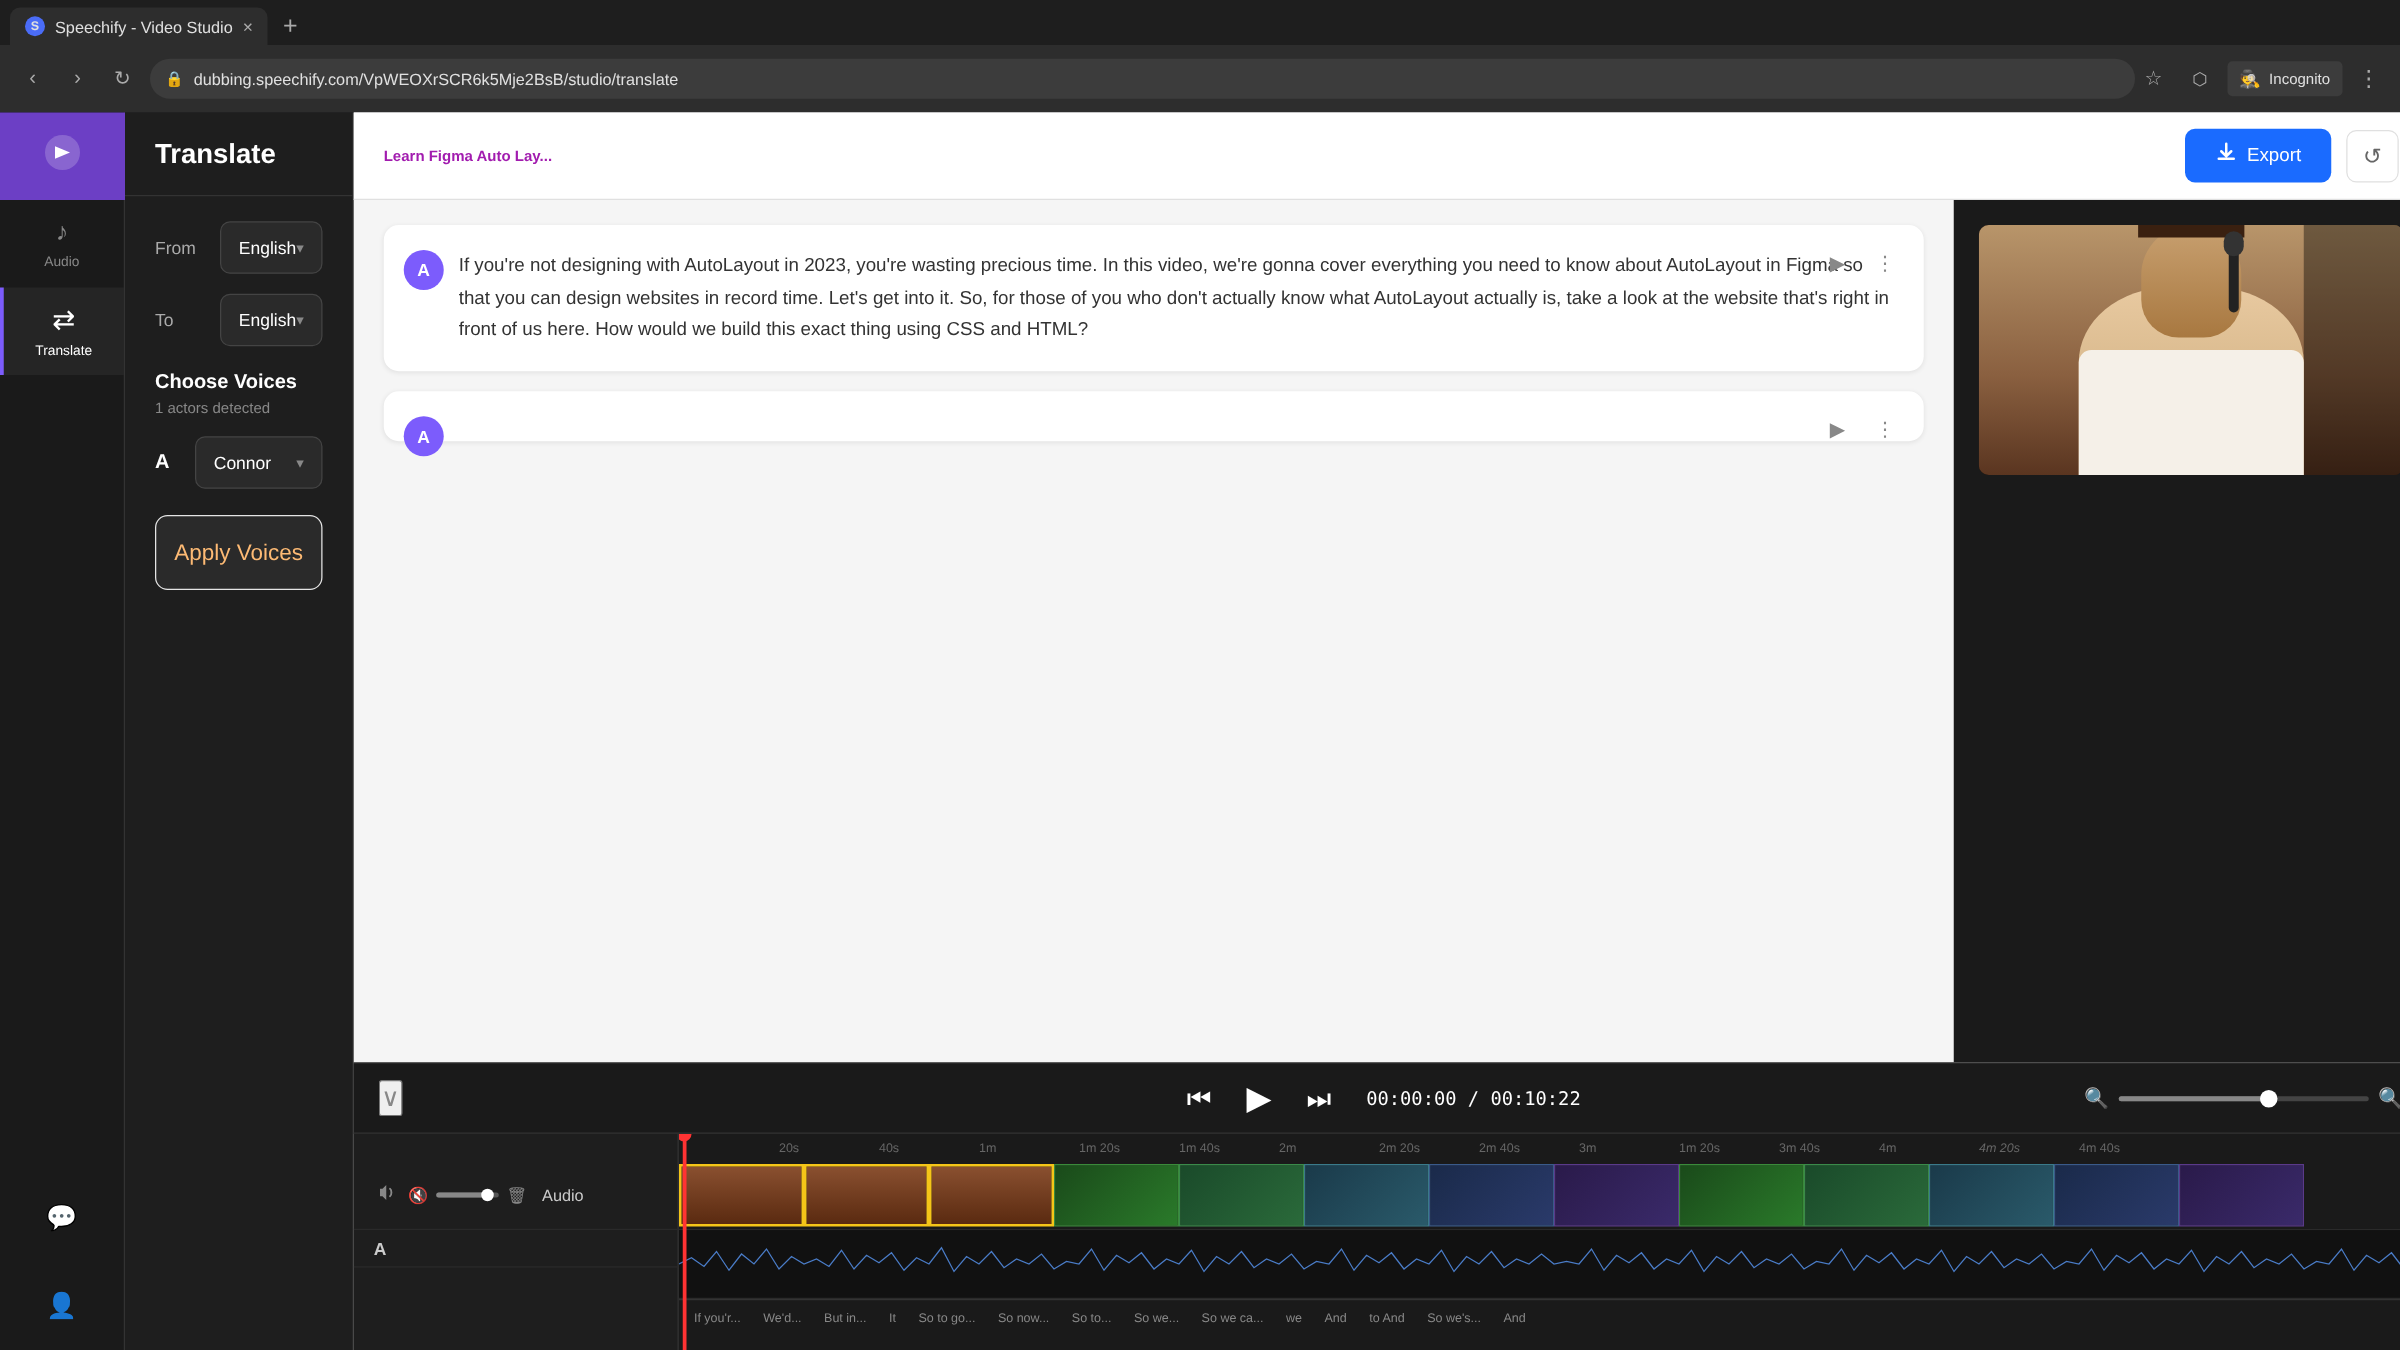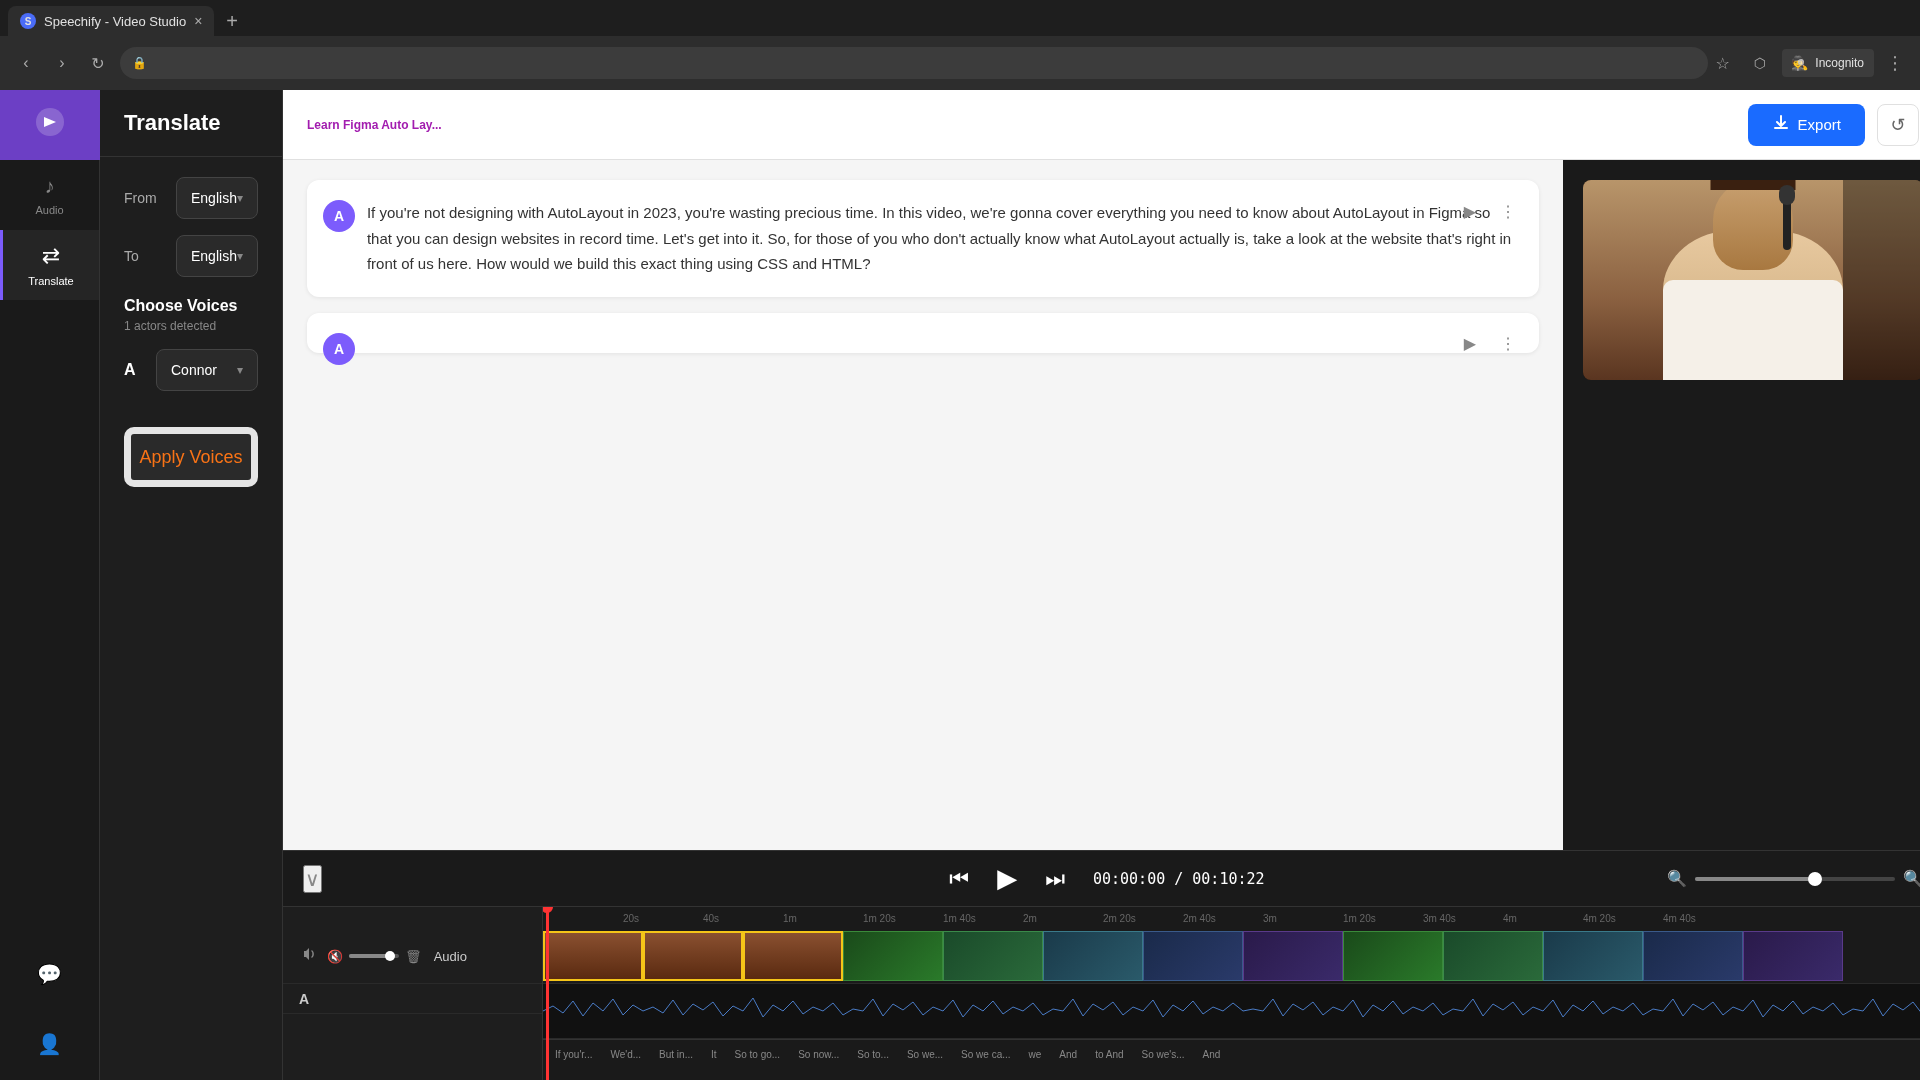--- a/index.html
+++ b/index.html
@@ -42,21 +42,21 @@
     .field-label-inline { font-size: 14px; color: #aaa; width: 40px; flex-shrink: 0; }
     .select-box { flex: 1; background: #2a2a2a; border: 1px solid #444; border-radius: 8px; padding: 10px 14px; color: #fff; font-size: 14px; display: flex; align-items: center; justify-content: space-between; cursor: pointer; height: 42px; }
     .select-box .chevron { color: #888; font-size: 12px; }
 
     .choose-voices-section { margin-top: 20px; }
     .choose-voices-title { font-size: 16px; font-weight: 600; color: #fff; margin-bottom: 4px; }
     .actors-detected { font-size: 12px; color: #888; margin-bottom: 16px; }
     .voice-row { display: flex; align-items: center; gap: 12px; margin-bottom: 16px; }
     .actor-label { font-size: 16px; font-weight: 600; color: #fff; width: 20px; flex-shrink: 0; }
 
-    .apply-voices-btn { width: 100%; height: 60px; background: #2a2a2a; border: 7px solid #e5e5e5; border-radius: 10px; color: #f97316; font-size: 18px; cursor: pointer; margin-top: 20px; }
+    .apply-voices-btn { width: 100%; height: 60px; background: #2a2a2a; border: 1px solid #e5e5e5; border-radius: 10px; color: #fdba74; font-size: 18px; cursor: pointer; margin-top: 5px; }
 
     
     .main-content { flex: 1; display: flex; flex-direction: column; background: #f5f5f5; }
 
     
     .top-bar { height: 70px; background: #fff; display: flex; align-items: center; padding: 0 24px; border-bottom: 1px solid #e0e0e0; }
     .project-title { font-size: 12px; font-weight: 700; color: #a21caf; flex: 1; }
     .export-btn { background: #1a6bff; color: #fff; border: none; border-radius: 8px; padding: 10px 24px; font-size: 15px; cursor: pointer; display: flex; align-items: center; gap: 8px; font-weight: 500; }
     .history-btn { width: 42px; height: 42px; background: #fff; border: 1px solid #e0e0e0; border-radius: 8px; cursor: pointer; display: flex; align-items: center; justify-content: center; color: #666; margin-left: 12px; font-size: 18px; }
 
@@ -132,20 +132,21 @@
     <div class="browser-tab" style="background:transparent; min-width:40px;">
       <span style="color:#aaa; font-size:20px;">+</span>
     </div>
   </div>
   <div class="browser-toolbar">
     <button class="nav-btn">‹</button>
     <button class="nav-btn">›</button>
     <button class="nav-btn">↻</button>
     <div class="address-bar">
       <span class="lock-icon">🔒</span>
+      <span class="url-text">dubbing.speechify.com/VpWEOXrSCR6k5Mje2BsB/studio/translate</span>
     </div>
     <span class="star-btn">☆</span>
     <div class="toolbar-right">
       <button class="nav-btn" style="font-size:14px;">⬡</button>
       <button class="incognito-btn">
         <span style="font-size:14px;">🕵</span>
         <span>Incognito</span>
       </button>
       <span class="menu-dots">⋮</span>
     </div>
@@ -349,21 +350,21 @@
             <span class="ruler-label" style="left:240px;">1m</span>
             <span class="ruler-label" style="left:320px;">1m 20s</span>
             <span class="ruler-label" style="left:400px;">1m 40s</span>
             <span class="ruler-label" style="left:480px;">2m</span>
             <span class="ruler-label" style="left:560px;">2m 20s</span>
             <span class="ruler-label" style="left:640px;">2m 40s</span>
             <span class="ruler-label" style="left:720px;">3m</span>
             <span class="ruler-label" style="left:800px;">1m 20s</span>
             <span class="ruler-label" style="left:880px;">3m 40s</span>
             <span class="ruler-label" style="left:960px;">4m</span>
-            <span class="ruler-label" style="left:1040px;">4m 20s</span>
+            <span class="ruler-label" style="left:1040px;font-style:italic;">4m 20s</span>
             <span class="ruler-label" style="left:1120px;">4m 40s</span>
           </div>
 
           <div class="track-content" style="min-width:1400px;">
             <div class="video-track">
 
               <div class="video-thumb video-thumb-face" style="border:2px solid #f5c518;background:linear-gradient(to bottom,#8a5030,#5a2a10);"></div>
               <div class="video-thumb video-thumb-face" style="border:2px solid #f5c518;background:linear-gradient(to bottom,#8a5030,#5a2a10);"></div>
               <div class="video-thumb video-thumb-face" style="border:2px solid #f5c518;background:linear-gradient(to bottom,#8a5030,#5a2a10);"></div>
 

